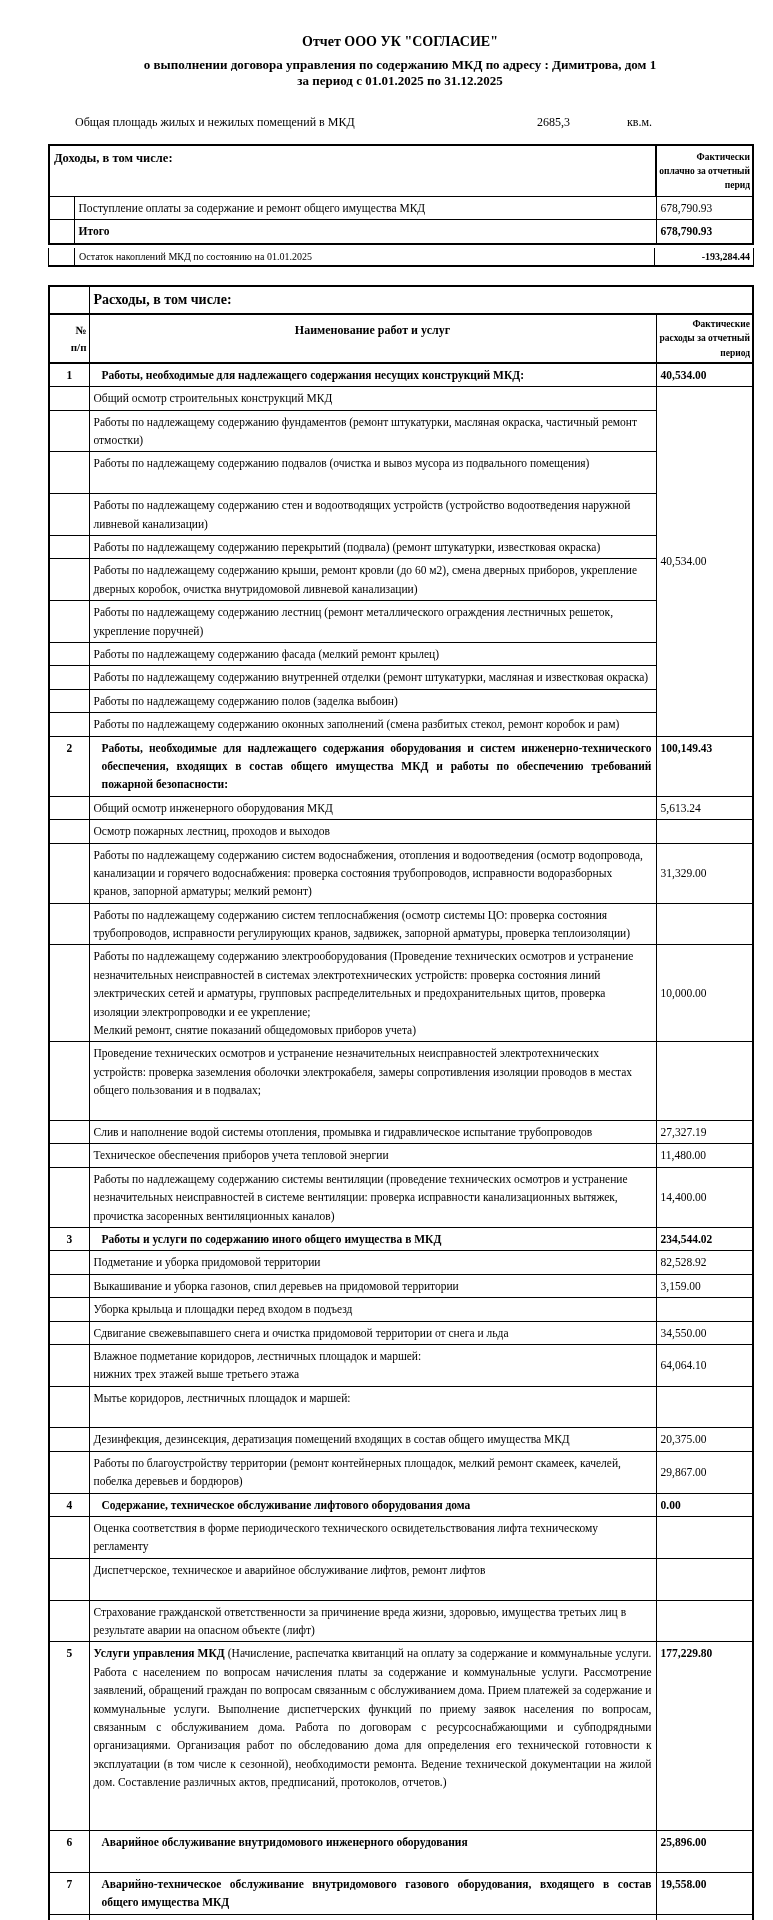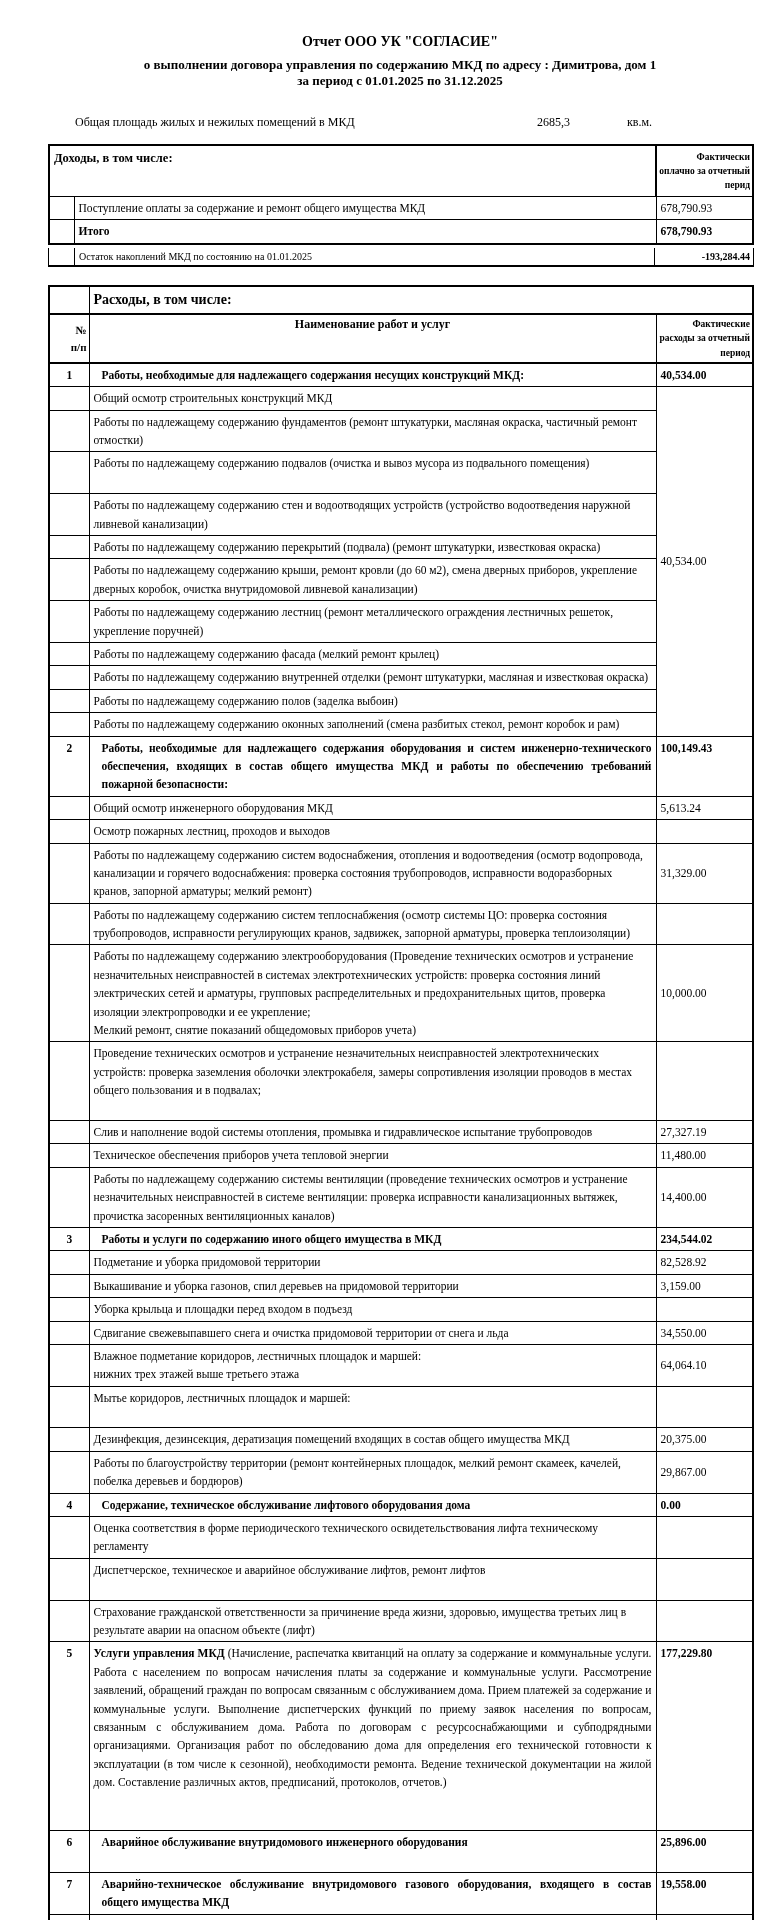--- a/index.html
+++ b/index.html
@@ -14,21 +14,21 @@
   .area-line .a-val{width:90px;}
   .area-line .a-unit{width:80px;}
   table{border-collapse:collapse;width:704px;table-layout:fixed;}
   table.outer{border:2px solid #000;}
   td{border:1px solid #000;padding:2px 4px;vertical-align:top;font-size:11.5px;line-height:1.6;white-space:pre-line;overflow:hidden;}
   .b{font-weight:bold;}
   .val{text-align:left;padding-right:4px;}
   .mid{vertical-align:middle;}
   .num{text-align:center;font-weight:bold;padding:2px 1px;}
   .col-head{font-weight:bold;text-align:right;font-size:9.5px;line-height:1.5;vertical-align:middle;padding:2px 2px;}
-  .name-head{font-weight:bold;text-align:center;font-size:12px;vertical-align:top;padding-top:0;}
+  .name-head{font-weight:bold;text-align:center;font-size:12px;vertical-align:top;padding-top:6px;}
   .inc-title{font-weight:bold;font-size:12.5px;vertical-align:top;height:46px;border-right:2px solid #000;}
   .sec-banner{font-weight:bold;font-size:14px;border-bottom:2px solid #000;}
   tr.head-row td{border-bottom:2px solid #000;}
   .section td.lbl{font-weight:bold;text-align:justify;padding-left:12px;}
   .balance{display:flex;width:704px;border-left:1px solid #000;border-right:1px solid #000;border-bottom:2px solid #000;margin-top:3px;font-size:10px;}
   .balance .bl-num{width:25px;border-right:1px solid #000;}
   .balance .bl-lbl{flex:1;padding:3px 4px;}
   .balance .bl-val{width:95px;border-left:1px solid #000;text-align:right;font-weight:bold;padding:3px 3px 3px 0;} .gap-m{height:18px;}
   .col-num{width:40px;} .col-name{width:567px;} .col-val{width:97px;}
   .icol-num{width:25px;} .icol-name{width:582px;} .icol-val{width:97px;}

